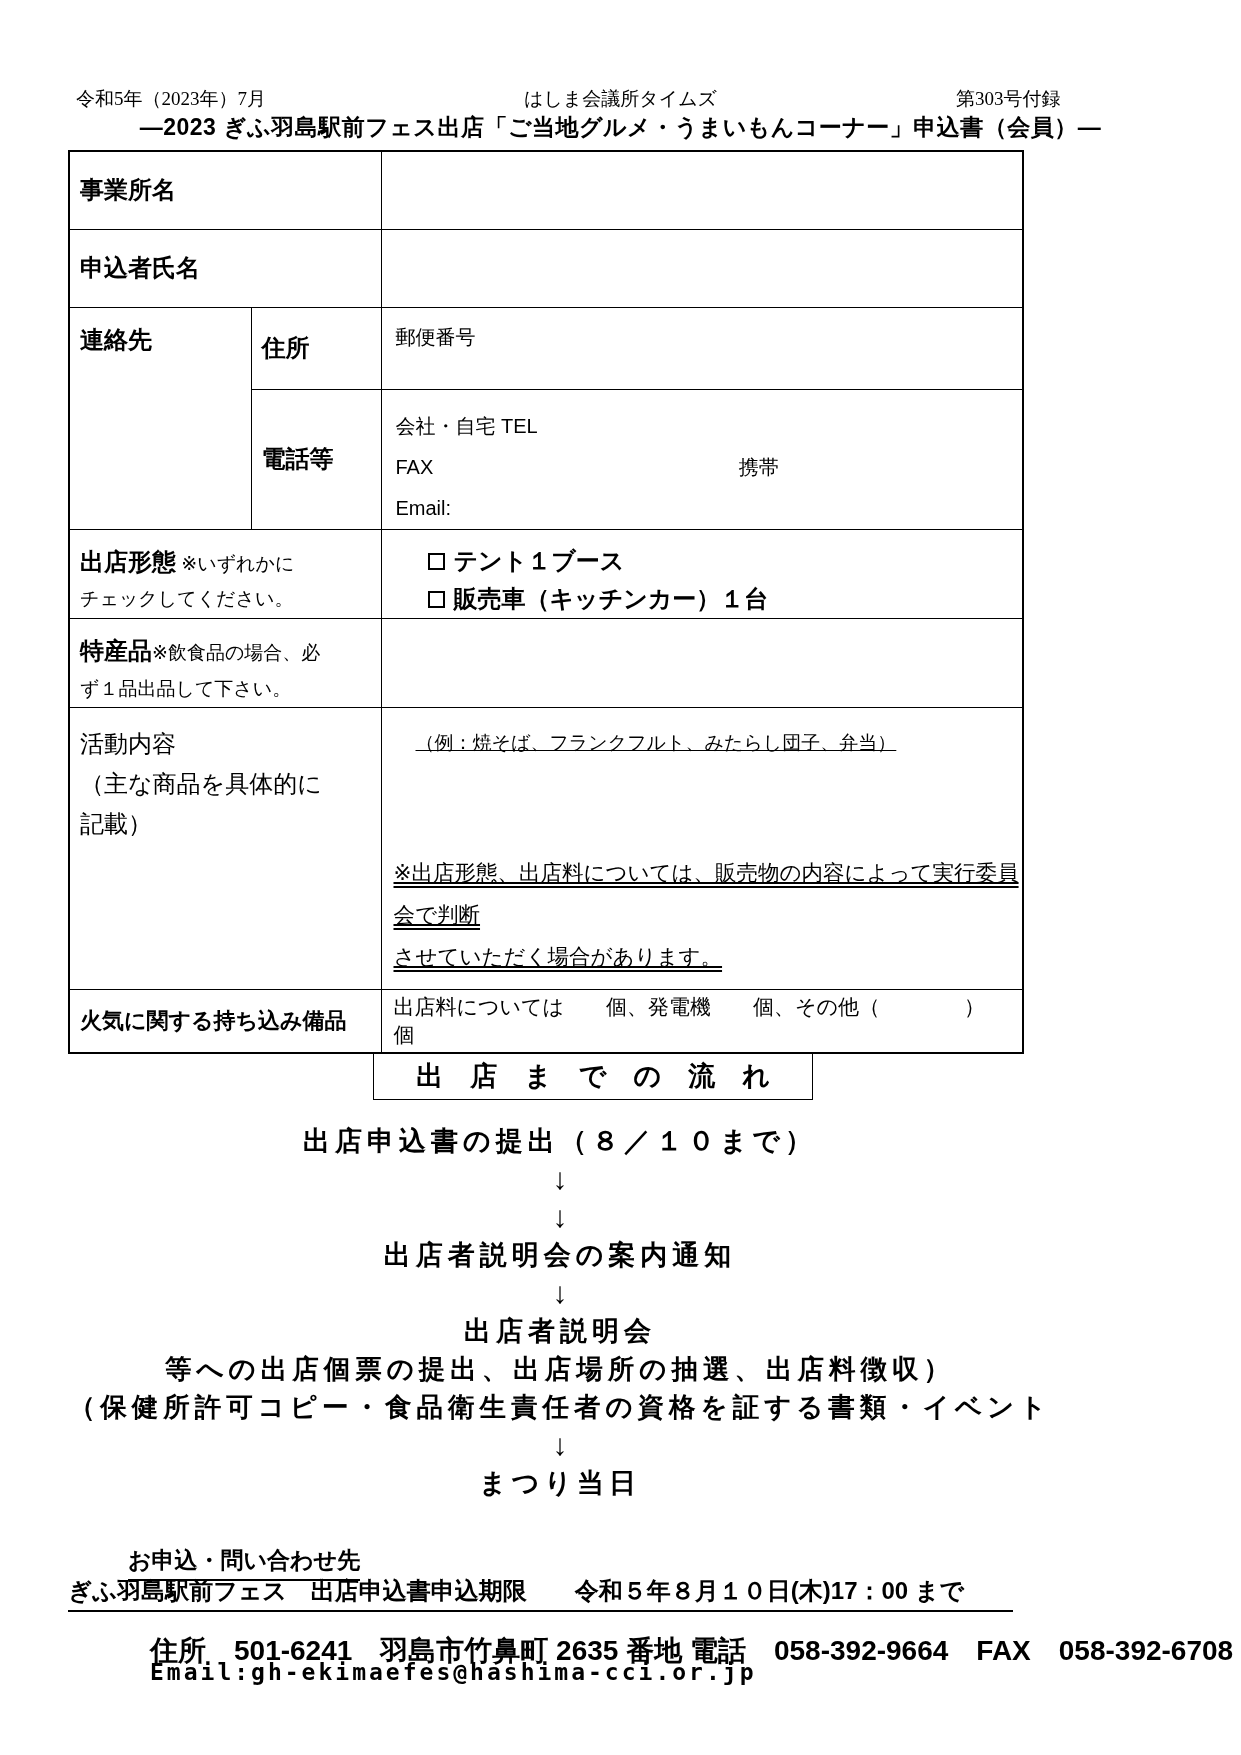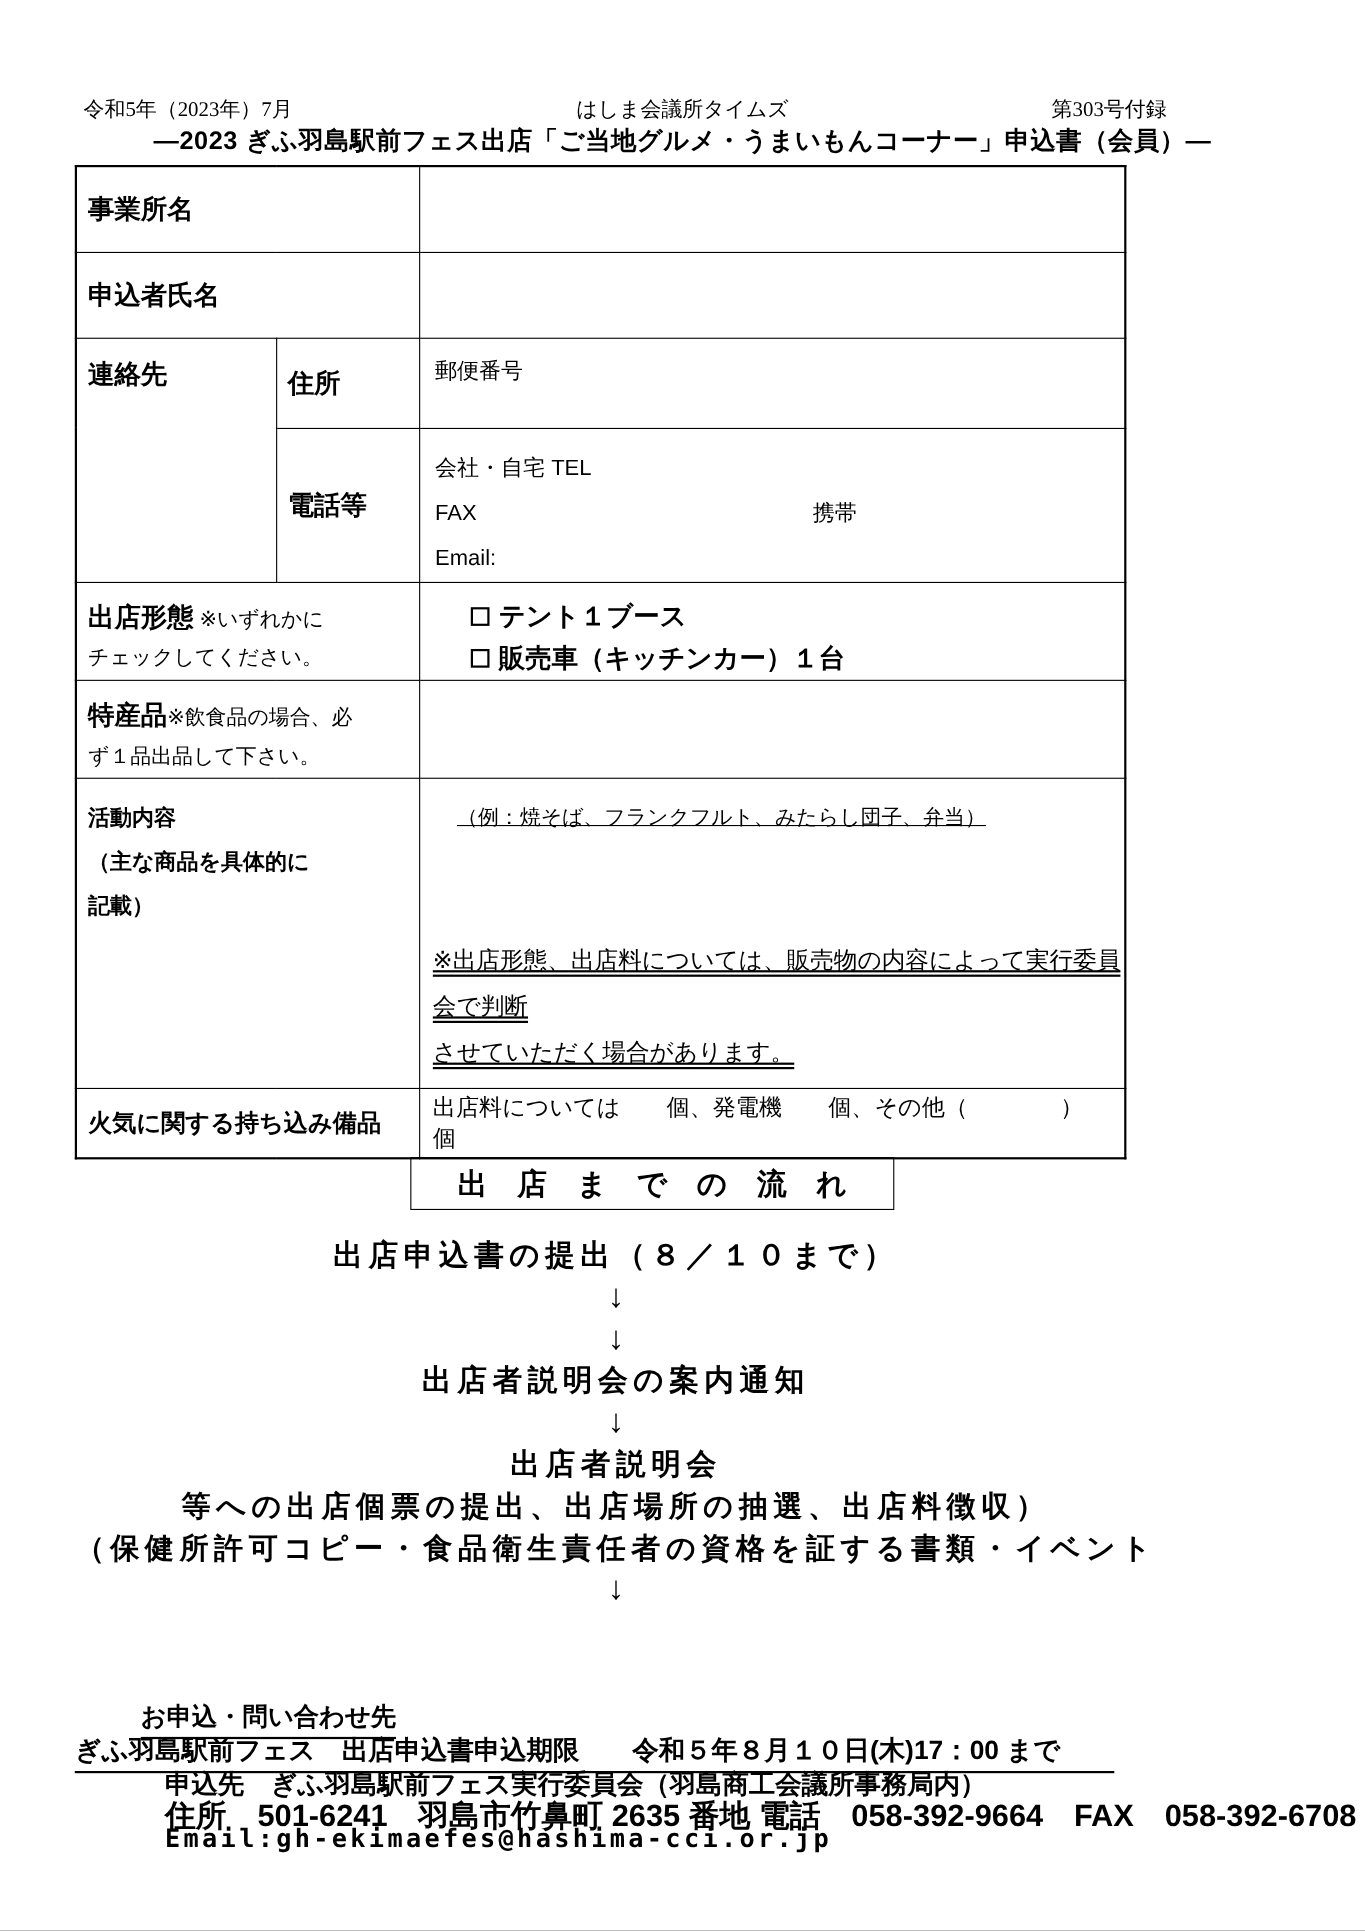--- a/index.html
+++ b/index.html
@@ -41,21 +41,21 @@
   .booth-lbl-cell { vertical-align: top !important; padding: 14px 0 0 10px;
                     line-height: 35px; font-size: 19px; }
   .booth-opt-cell { vertical-align: top !important; padding: 12px 0 0 46px;
                     line-height: 38px; }
   .booth-opt { font-weight: bold; font-size: 24px; white-space: nowrap; }
   .chk { display: inline-block; width: 17px; height: 17px; border: 2px solid #000;
          margin-right: 9px; vertical-align: -1px; }
   .spec-lbl-cell { vertical-align: top !important; padding: 14px 0 0 10px;
                    line-height: 36px; font-size: 19px; }
   .act-lbl-cell { vertical-align: top !important; padding: 16px 0 0 10px; line-height: 40px; }
-  .act-lbl-cell div { font-weight: bold; font-size: 20px; }
+  .act-lbl-cell div { font-weight: normal; font-size: 24px; }
   .act-content { vertical-align: top !important; padding: 0; }
   .act-inner { display: flex; flex-direction: column; justify-content: space-between;
                height: 100%; min-height: 278px; text-decoration: underline; }
   .act-example { padding: 22px 0 0 34px; font-size: 19px; }
   .act-notes { padding: 0 0 8px 12px; font-size: 21.5px; line-height: 42px; }
   .act-notes span { text-decoration: underline; text-underline-offset: 6px; }
   .fire-lbl { font-weight: bold; font-size: 22px; padding-left: 10px; }
   .fire-content { font-size: 21px; padding-left: 12px; }
   
   .flow-box { position: absolute; left: 373px; top: 1052px; width: 440px; height: 48px;
@@ -193,21 +193,21 @@
   <div class="flow">
     <div>出店申込書の提出（８／１０まで）</div>
     <div class="arrow">↓</div>
     <div class="arrow">↓</div>
     <div>出店者説明会の案内通知</div>
     <div class="arrow">↓</div>
     <div>出店者説明会</div>
     <div class="detail">等への出店個票の提出、出店場所の抽選、出店料徴収）</div>
     <div class="detail">（保健所許可コピー・食品衛生責任者の資格を証する書類・イベント</div>
     <div class="arrow">↓</div>
+    <div>まつり当日</div>
   </div>
 
   <div class="inq-head">お申込・問い合わせ先</div>
   <div class="deadline">ぎふ羽島駅前フェス　出店申込書申込期限　　令和５年８月１０日(木)17：00 まで</div>
-  <div class="apply-to">申込先　ぎふ羽島駅前フェス実行委員会（羽島商工会議所事務局内）</div>
   <div class="addr-line">住所　501-6241　羽島市竹鼻町 2635 番地 電話　058-392-9664　FAX　058-392-6708</div>
   <div class="email-line">Email:gh-ekimaefes@hashima-cci.or.jp</div>
 
 </div>
 
 </body></html>

